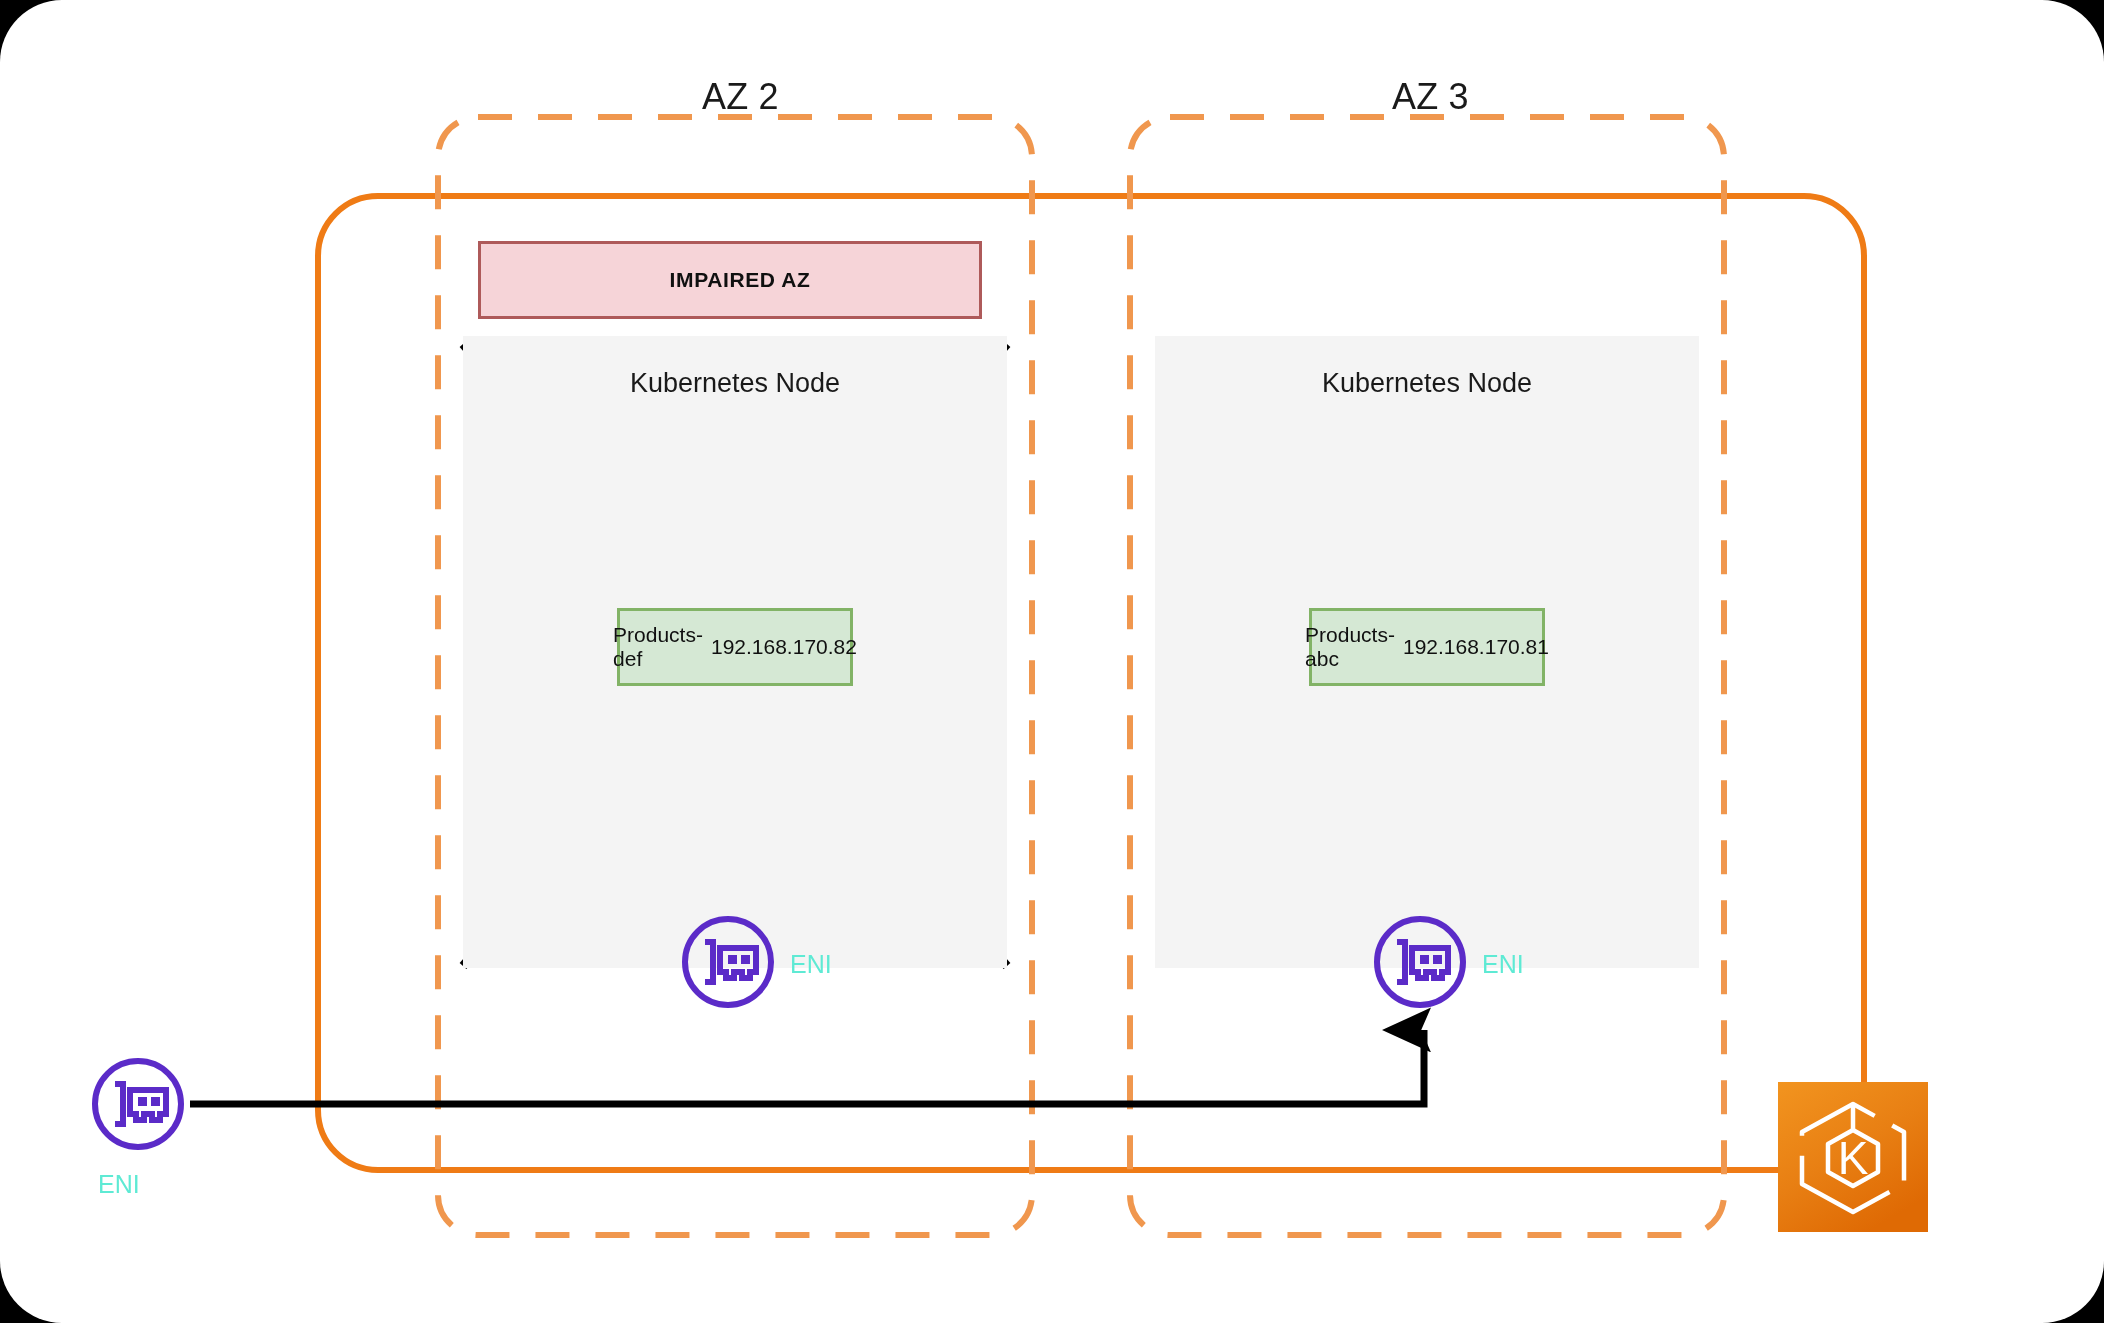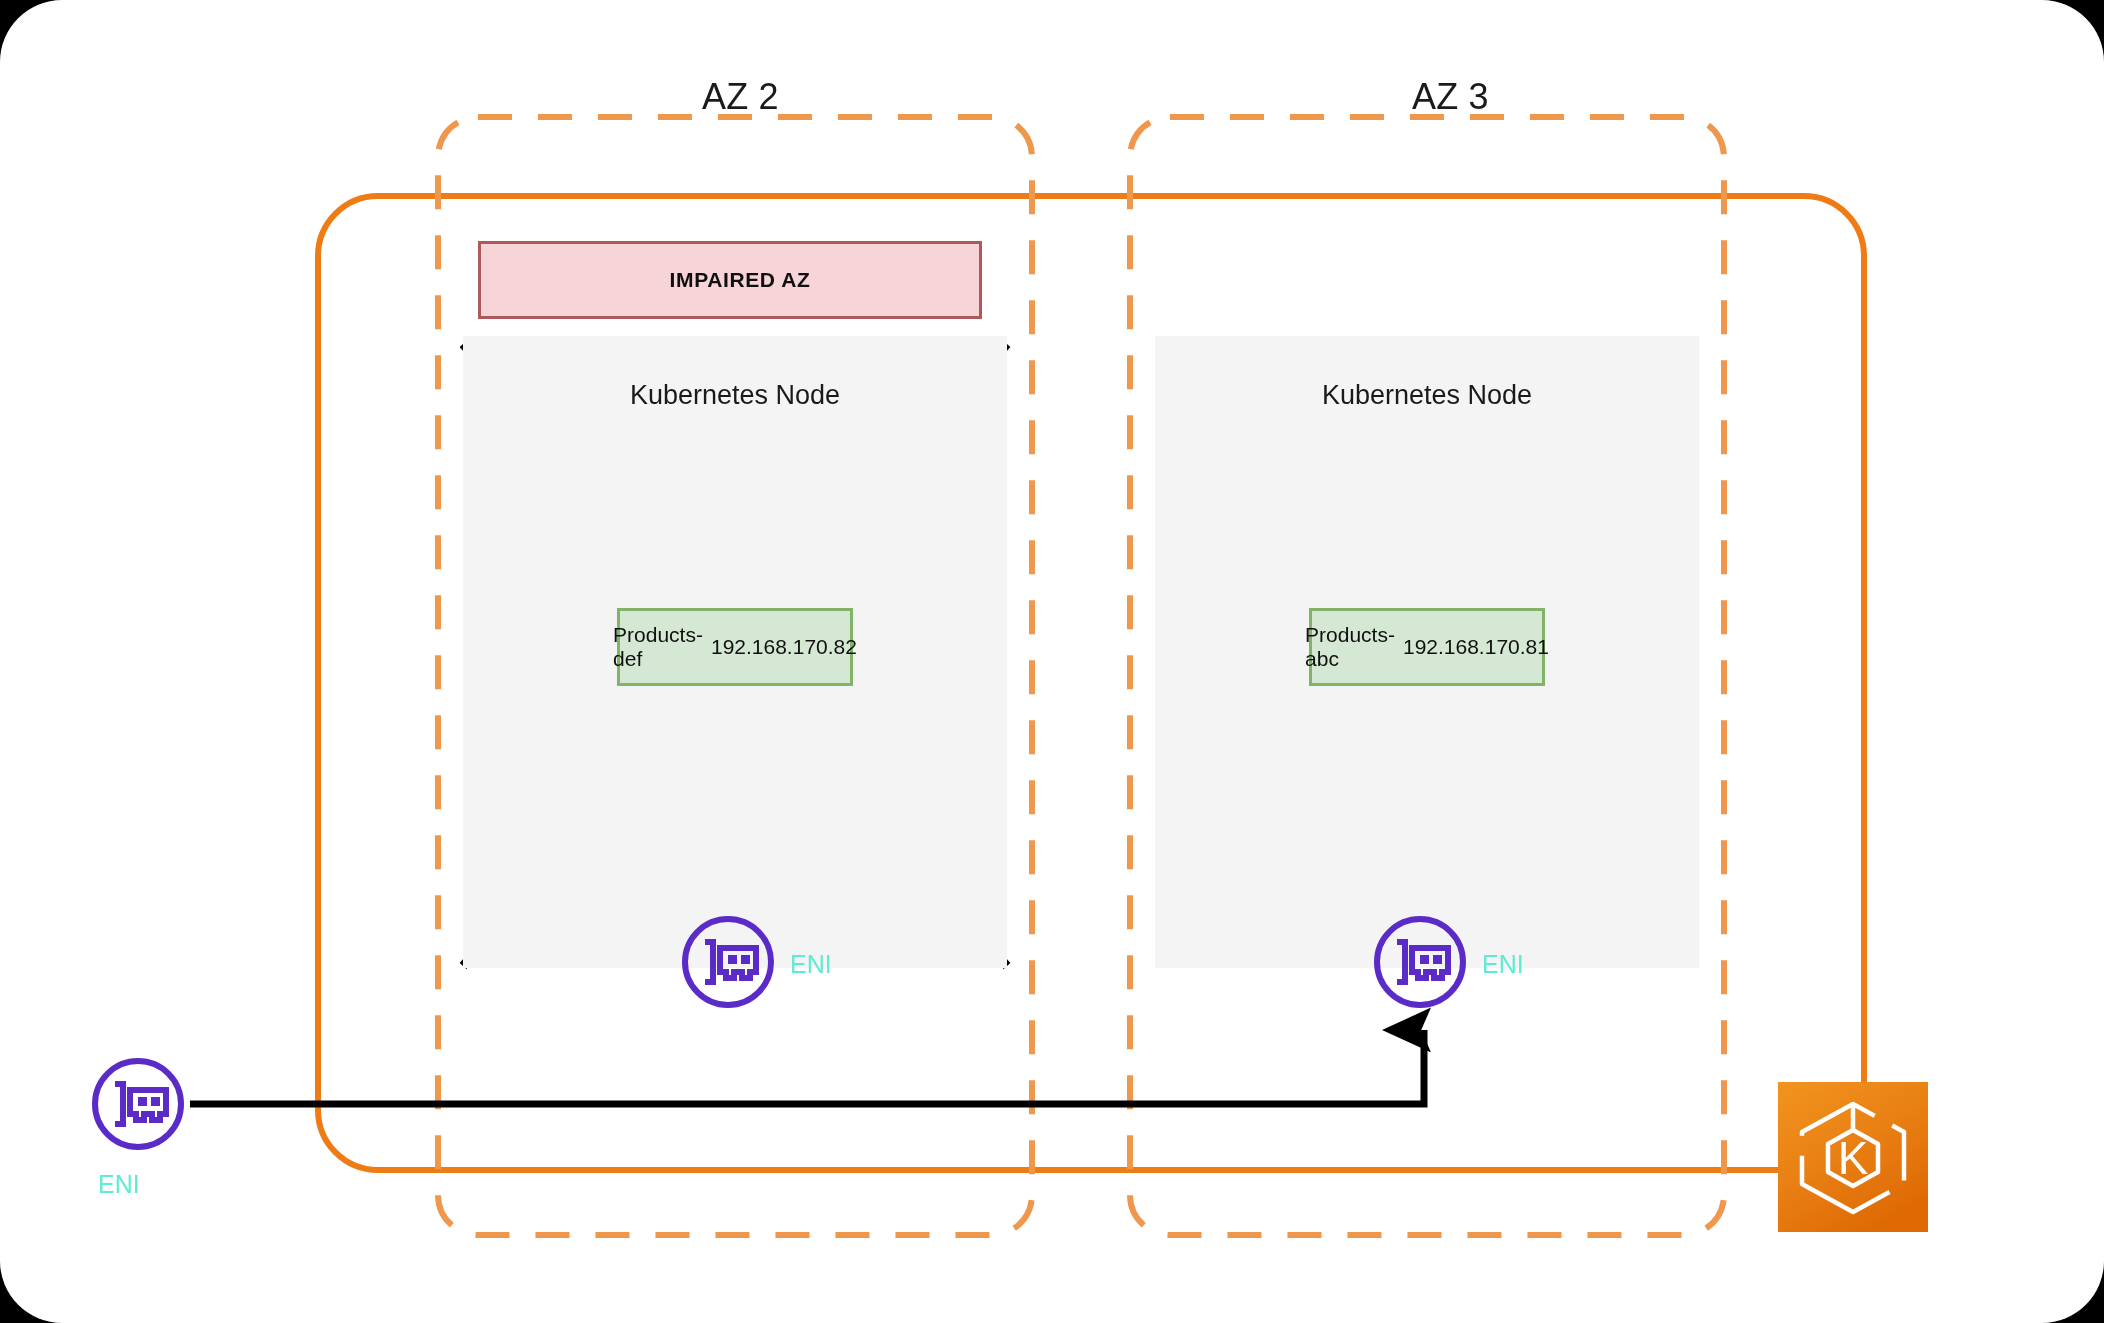--- a/index.html
+++ b/index.html
@@ -31,33 +31,33 @@
   }
   
   .az-label {
     position: absolute;
     font-size: 36px;
     color: #1a1a1a;
     white-space: nowrap;
     letter-spacing: 0.2px;
   }
   #az2-label { left: 702px; top: 76px; }
-  #az3-label { left: 1392px; top: 76px; margin-left: 20px; }
+  #az3-label { left: 1392px; top: 76px; }
 
   
   .k8s-node {
     position: absolute;
     background: #f4f4f4;
   }
   #node-az2 { left: 463px; top: 336px; width: 544px; height: 632px; }
   #node-az3 { left: 1155px; top: 336px; width: 544px; height: 632px; }
   .k8s-node-title {
     position: absolute;
     left: 0; right: 0;
-    top: 44px;
+    top: 32px;
     text-align: center;
     font-size: 27px;
     color: #1a1a1a;
   }
 
   
   #impaired-banner {
     position: absolute;
     left: 478px; top: 241px;
     width: 504px; height: 78px;

